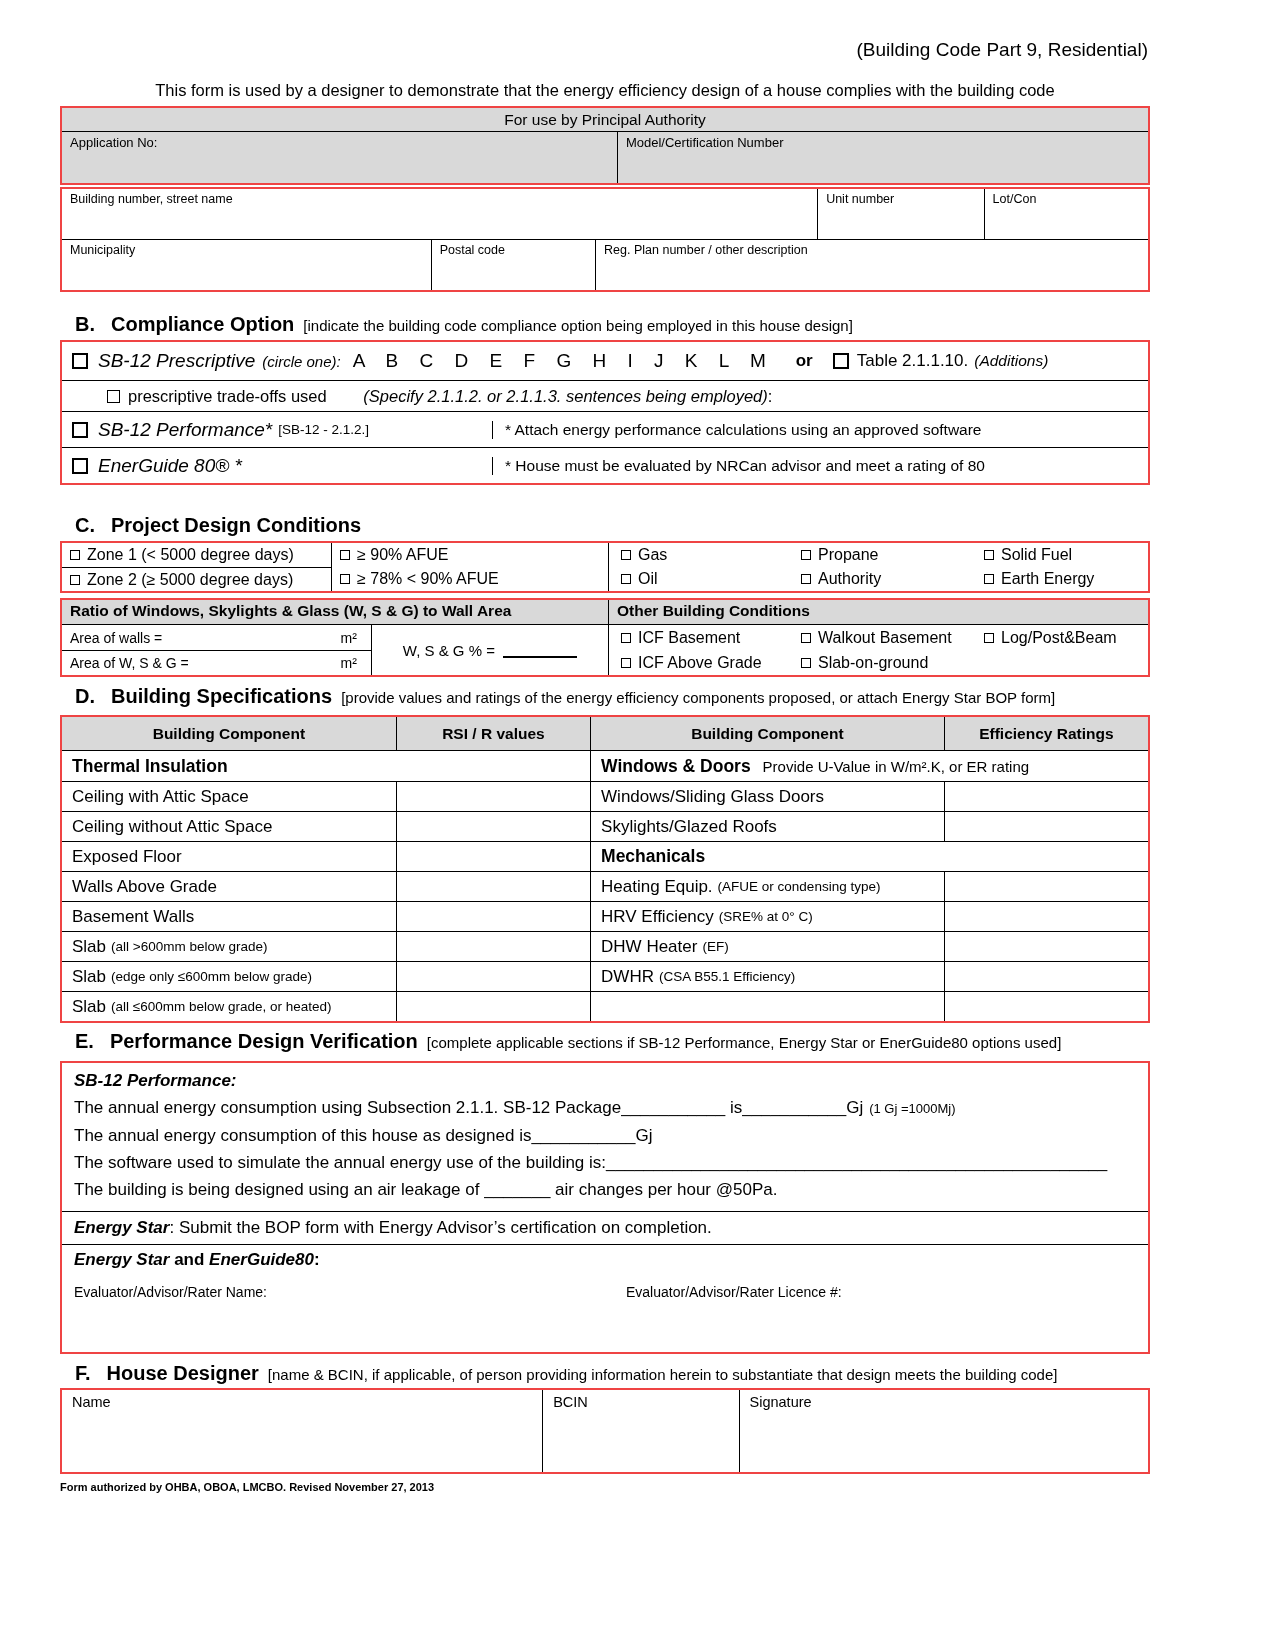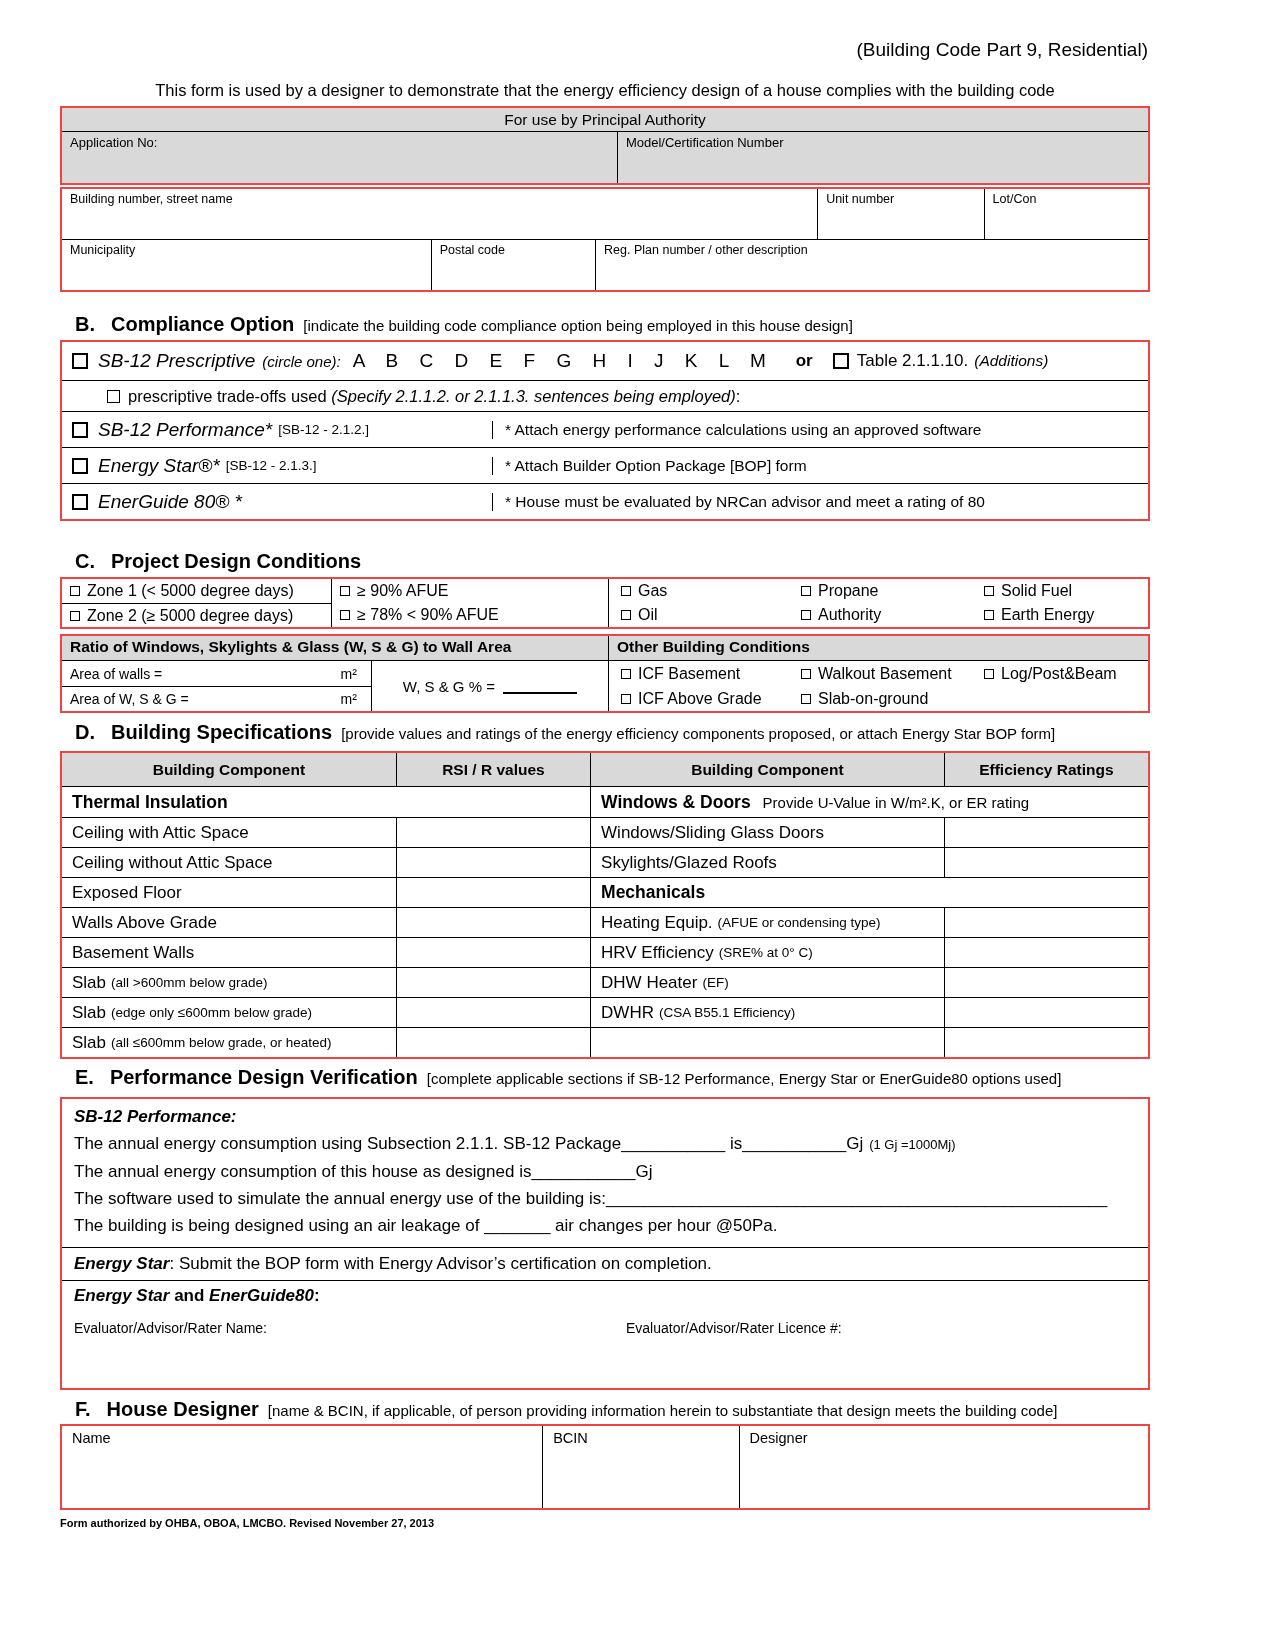--- a/index.html
+++ b/index.html
@@ -53,21 +53,21 @@
   .tblB { margin-top:2px; }
   .b-row { align-items:center; }
   .b-r1 { height:38px; padding-left:10px; font-size:19px; }
   .b-r1 .main { font-style:italic; margin-left:10px; }
   .b-r1 .circ { font-style:italic; font-size:15px; margin-left:7px; }
   .b-letters { margin-left:12px; font-size:19px; word-spacing:16px; white-space:pre; }
   .b-or { font-weight:bold; font-size:17px; margin:0 20px 0 30px; }
   .b-tbl-label { font-size:17px; margin-left:8px; }
   .b-tbl-note { font-size:15.5px; font-style:italic; margin-left:6px; }
   .b-r2 { height:31px; padding-left:45px; font-size:16.5px; }
-  .b-r2 .it { font-style:italic; }
+  .b-r2 .it { font-style:italic;margin-left:32px; }
   .b-r2 .lbl { margin-left:8px; }
   .b-r36 { height:36px; }
   .b-left { width:430px; display:flex; align-items:center; padding-left:10px; }
   .b-left .main { font-style:italic; font-size:19px; margin-left:10px; }
   .b-left .sub { font-size:13.5px; margin-left:6px; }
   .b-right { flex:1; display:flex; align-items:center; padding-left:12px; font-size:15.5px; }
 
   
   .tblC1 { margin-top:4px; }
   .c-hdr { height:25px; border-bottom:1px solid #000; }
@@ -184,30 +184,20 @@
           <span class="main">SB-12 Performance*</span>
           <span class="sub">[SB-12 - 2.1.2.]</span>
         </div>
         <div class="b-right bl">
             <span>* Attach energy performance calculations using an approved software</span>
           </div>
       </div>
       <div class="tr bt b-row b-r36">
         <div class="b-left">
           <span class="cb"></span>
-          <span class="main">Energy Star®*</span>
-          <span class="sub">[SB-12 - 2.1.3.]</span>
-        </div>
-        <div class="b-right bl">
-            <span>* Attach Builder Option Package [BOP] form</span>
-          </div>
-      </div>
-      <div class="tr bt b-row b-r36">
-        <div class="b-left">
-          <span class="cb"></span>
           <span class="main">EnerGuide 80® *</span>
         </div>
         <div class="b-right bl">
             <span>* House must be evaluated by NRCan advisor and meet a rating of 80</span>
           </div>
       </div>
     </div>
 
     <div class="sec mt-c">
       <span>C.</span><span class="t">Project Design Conditions</span>
@@ -450,20 +440,20 @@
       </div>
     </div>
 
     <div class="sec mt-f">
       <span>F.</span><span class="t">House Designer</span><span class="n">[name &amp; BCIN, if applicable, of person providing information herein to substantiate that design meets the building code]</span>
     </div>
     <div class="tbl tblF">
       <div class="tr f-row">
         <div class="f-cell f-name"><span>Name</span></div>
         <div class="f-cell f-bcin bl"><span>BCIN</span></div>
-        <div class="f-cell f-sig bl"><span>Designer</span></div>
+        <div class="f-cell f-sig bl"><span>Signature</span></div>
       </div>
     </div>
 
   </div>
 
   <div class="footer">Form authorized by OHBA, OBOA, LMCBO. Revised November 27, 2013</div>
 </div>
 
 </body></html>

